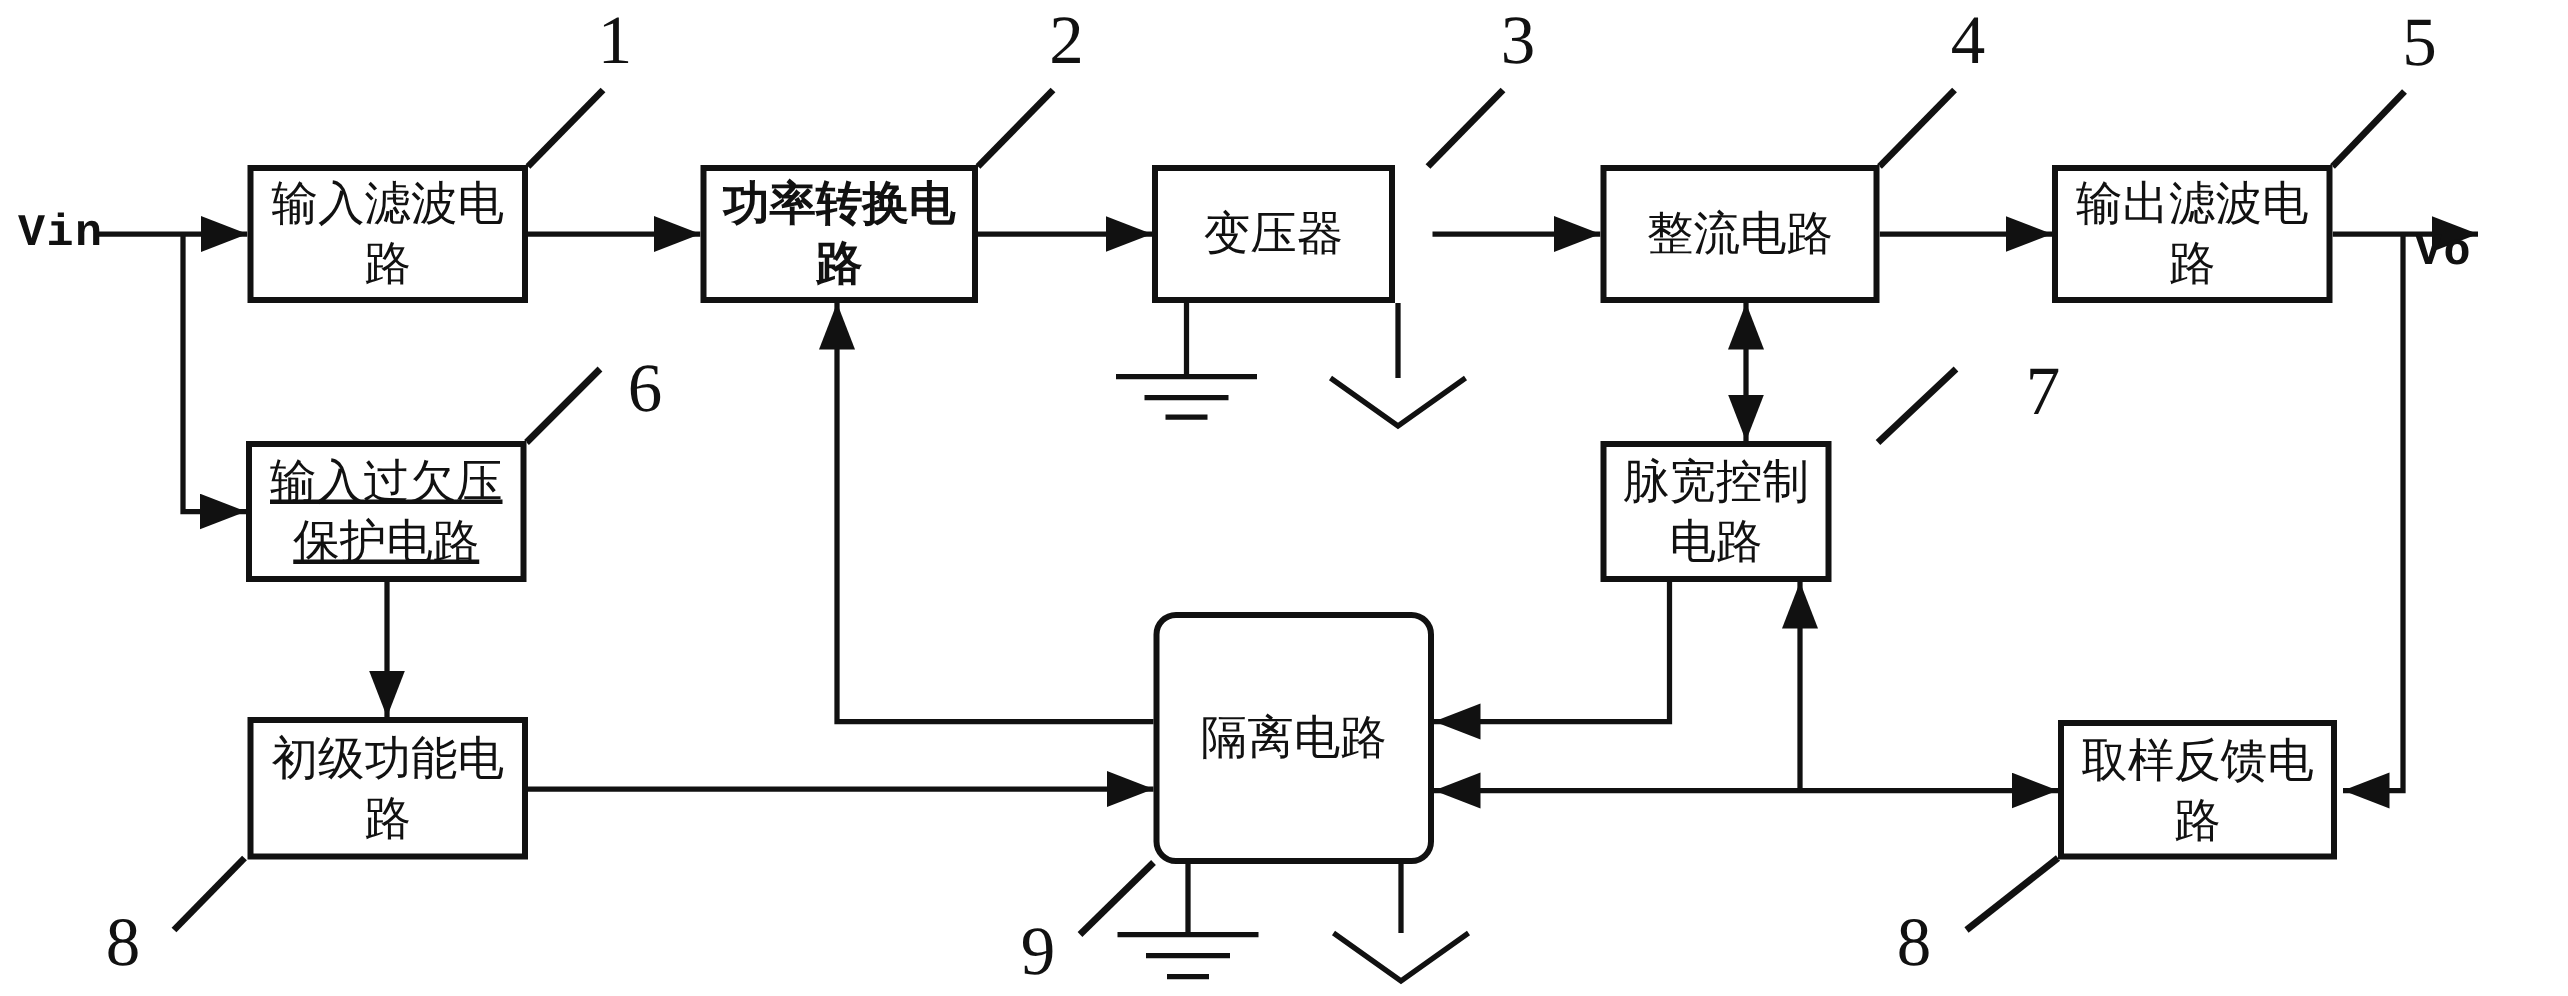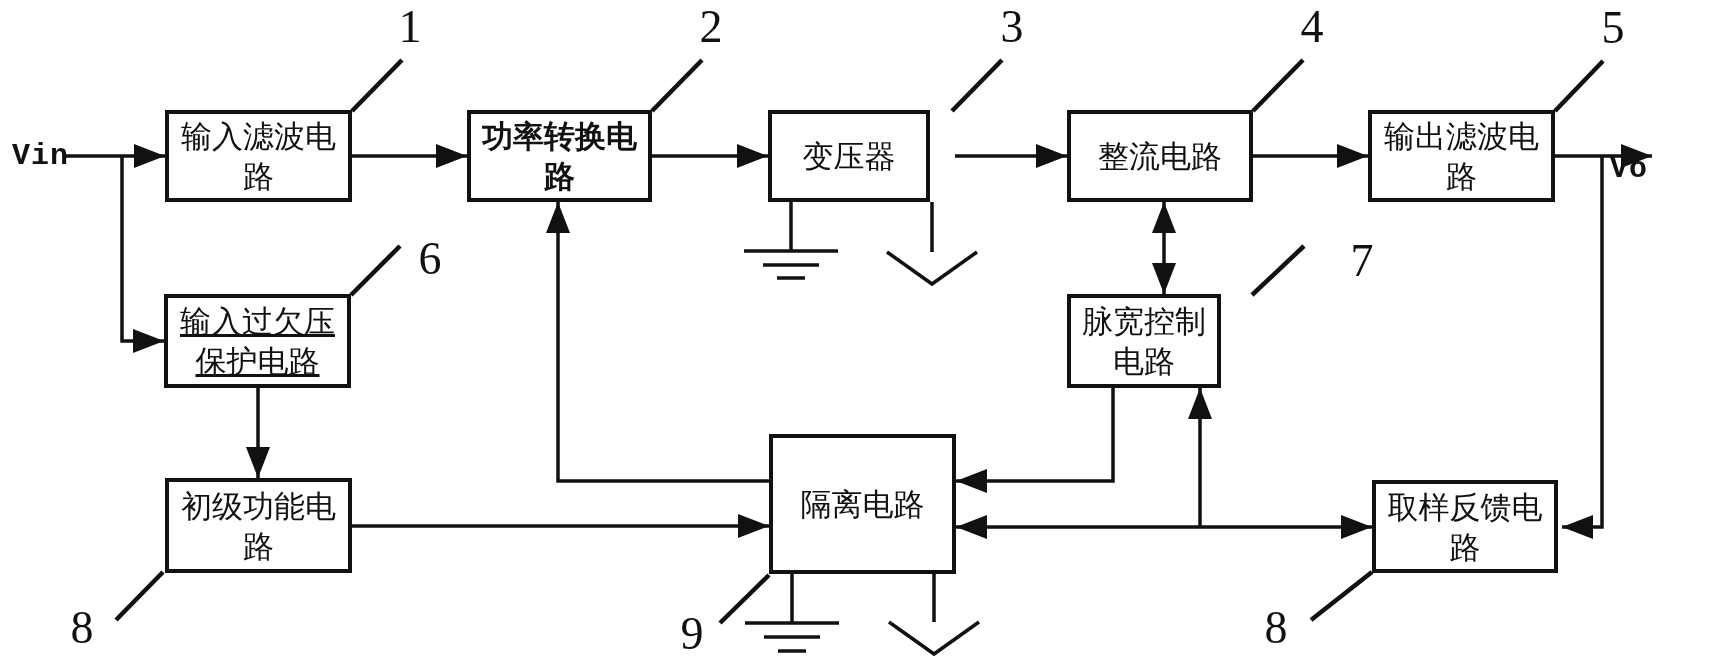--- a/index.html
+++ b/index.html
@@ -84,24 +84,24 @@
   </div>
   <div class="block" style="left:164px;top:294px;width:187px;height:94px;text-decoration:underline;">
     <span>输入过欠压保护电路</span>
   </div>
   <div class="block" style="left:1067px;top:294px;width:154px;height:94px;">
     <span>脉宽控制电路</span>
   </div>
   <div class="block" style="left:1372px;top:480px;width:186px;height:93px;justify-content:flex-end;">
     <span>取样反馈电路</span>
   </div>
-  <div class="block" style="left:769px;top:434px;width:187px;height:140px;">
+  <div class="block" style="left:769px;top:408px;width:187px;height:168px;border-radius:15px;">
     <span>隔离电路</span>
   </div>
-  <div class="block" style="left:165px;top:478px;width:187px;height:95px;">
+  <div class="block" style="left:165px;top:478px;width:187px;height:95px;font-family:Liberation Serif, serif;">
     <span>初级功能电路</span>
   </div>
 
   <div class="ref" style="left:410px;top:27px;">1</div>
   <div class="ref" style="left:711px;top:27px;">2</div>
   <div class="ref" style="left:1012px;top:27px;">3</div>
   <div class="ref" style="left:1312px;top:27px;">4</div>
   <div class="ref" style="left:1613px;top:28px;">5</div>
   <div class="ref" style="left:430px;top:259px;">6</div>
   <div class="ref" style="left:1362px;top:261px;">7</div>

